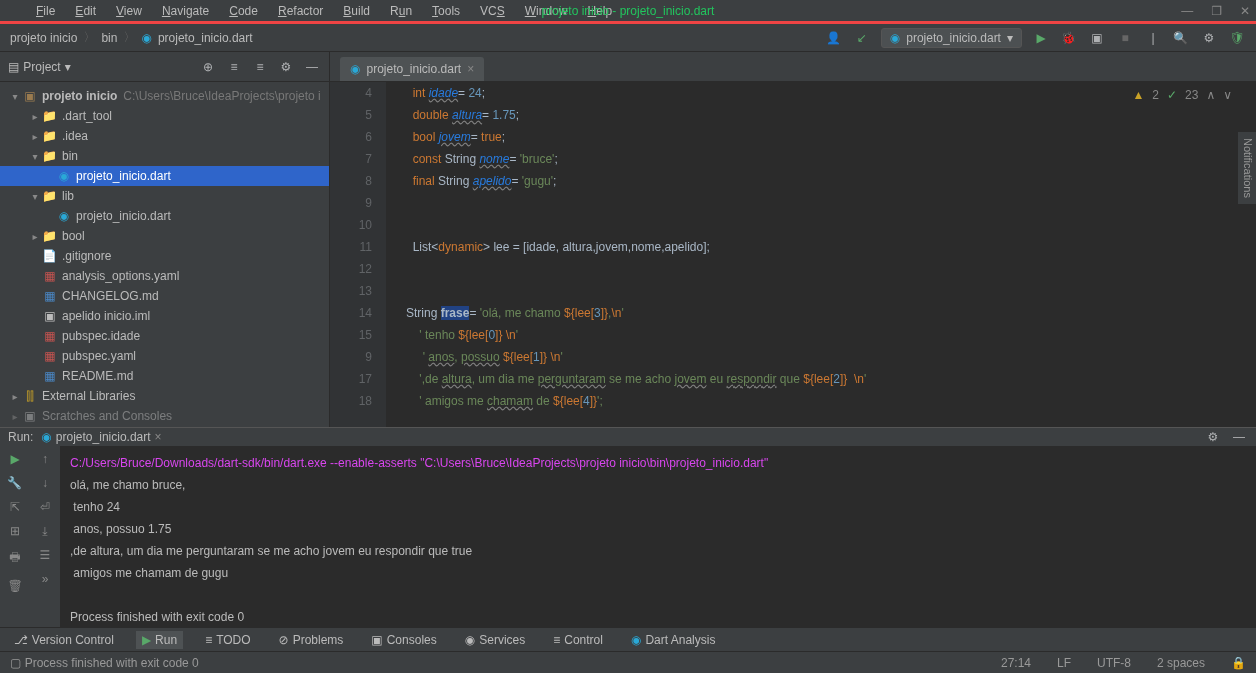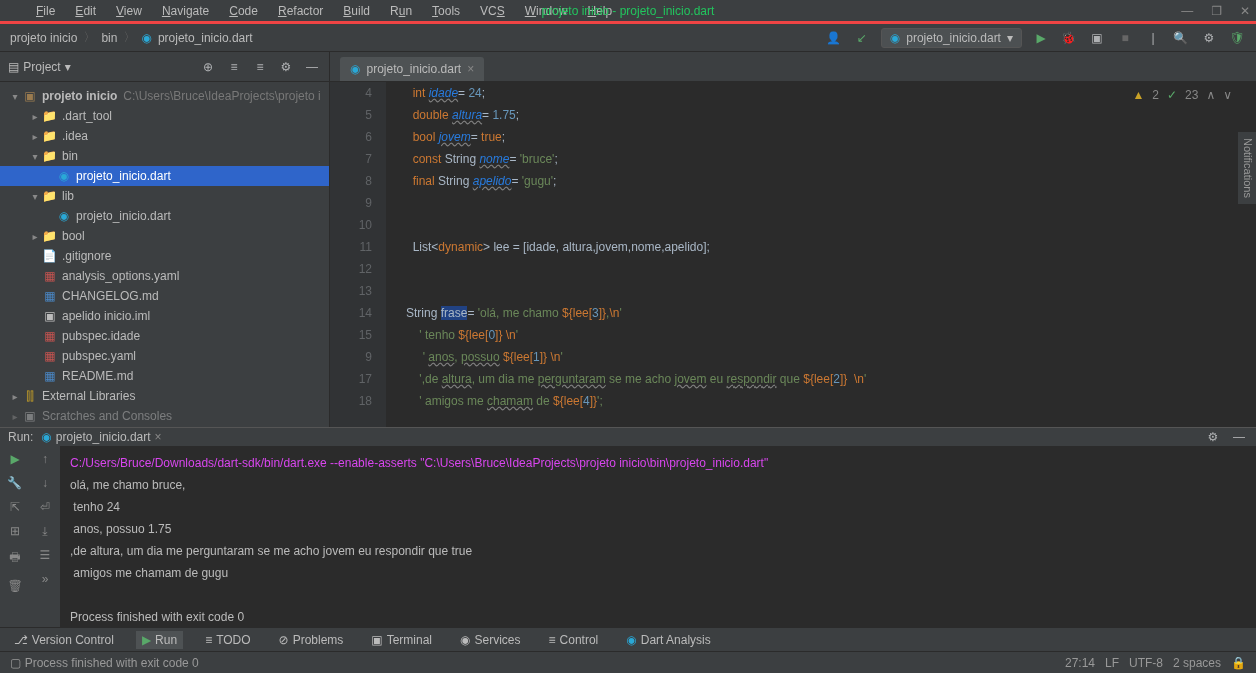--- a/index.html
+++ b/index.html
@@ -33,34 +33,34 @@
 .editor { flex: 1; display: flex; overflow: hidden; font-family: "Consolas", monospace; font-size: 13px; position: relative; }
 .gutter { width: 56px; background: #313335; color: #606366; text-align: right; padding-right: 14px; line-height: 22px; }
 .code { flex: 1; padding-left: 20px; line-height: 22px; color: #a9b7c6; white-space: pre; }
 .badges { position: absolute; top: 6px; right: 24px; display: flex; gap: 8px; align-items: center; color: #888; font-size: 11px; }
 .kw { color: #cc7832; }
 .wave { text-decoration: underline wavy #808080; }
 .str { color: #6a8759; }
 .num { color: #6897bb; }
 .fn { color: #287bde; font-style: italic; }
 .esc { color: #cc7832; }
-.hl { background: #214283; }
+.hl { background: #214283; font-weight: bold; }
 .run-panel { height: 200px; background: #2b2b2b; border-top: 1px solid #555; display: flex; flex-direction: column; }
 .run-header { height: 24px; display: flex; align-items: center; background: #3c3f41; padding: 0 8px; }
 .run-tab { padding: 2px 8px; display: flex; align-items: center; gap: 4px; }
 .run-tools { margin-left: auto; display: flex; gap: 8px; color: #888; }
 .run-body { flex: 1; display: flex; }
 .run-gutter { width: 60px; background: #3c3f41; display: flex; }
 .run-col { width: 30px; display: flex; flex-direction: column; align-items: center; gap: 10px; padding-top: 6px; color: #888; }
 .console { flex: 1; padding: 6px 10px; font-family: "Consolas", monospace; font-size: 13px; line-height: 22px; color: #bbb; white-space: pre; }
 .bottom-tabs { height: 24px; background: #3c3f41; display: flex; align-items: center; padding: 0 8px; gap: 16px; border-top: 1px solid #2b2b2b; }
 .btab { display: flex; align-items: center; gap: 4px; padding: 2px 6px; cursor: pointer; }
 .btab.active { background: #4e5254; }
 .status-bar { height: 22px; background: #3c3f41; display: flex; align-items: center; padding: 0 10px; border-top: 1px solid #2b2b2b; color: #999; }
-.status-right { margin-left: auto; display: flex; gap: 10px; }
+.status-right { margin-left: auto; display: flex; gap: 26px; }
 .folder-icon { color: #9a7b4f; }
 .dart-icon { color: #2aa8d6; }
 .green { color: #59a869; }
 .play { color: #59a869; }
 .bug { color: #59a869; }
 .warn-ico { color: #c9a227; }
 .ok-ico { color: #59a869; }
 .side-tab { position: absolute; right: 0; top: 80px; width: 18px; background: #3c3f41; writing-mode: vertical-rl; text-orientation: mixed; padding: 6px 2px; color: #999; font-size: 11px; cursor: pointer; }
 </style>
 </head>
@@ -307,21 +307,21 @@
   <div class="btab">
       <span>≡</span>
       <span>TODO</span>
     </div>
   <div class="btab">
       <span>⊘</span>
       <span>Problems</span>
     </div>
   <div class="btab">
       <span>▣</span>
-      <span>Terminal</span>
+      <span>Consoles</span>
     </div>
   <div class="btab">
       <span>◉</span>
       <span>Services</span>
     </div>
   <div class="btab">
       <span>≡</span>
       <span>Control</span>
     </div>
   <div class="btab">

